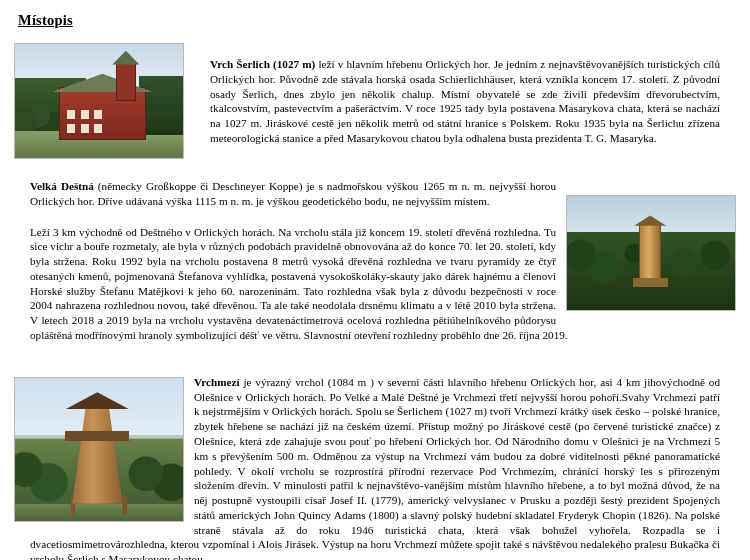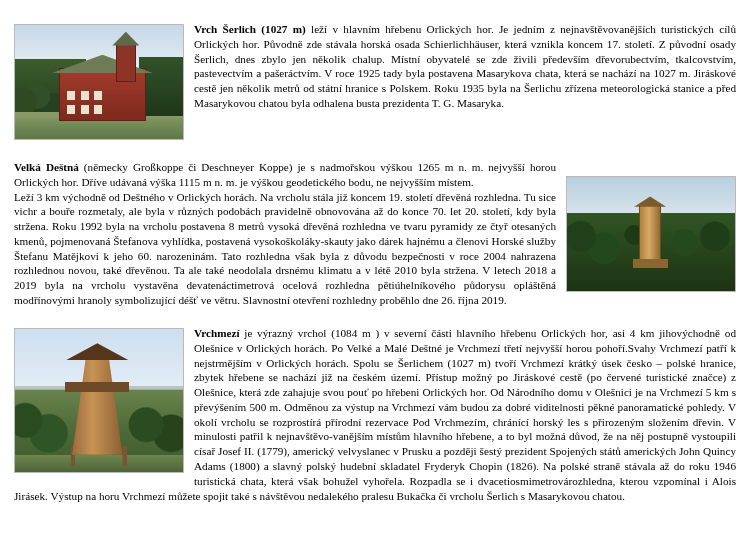--- a/index.html
+++ b/index.html
@@ -31,21 +31,21 @@
   }
 
   
   .section {
     position: relative;
     font-size: 11.2px;
     line-height: 1.32;
     text-align: justify;
   }
   .section p {
-    margin: 0;
+    margin: 16px;
   }
   .lead {
     font-weight: bold;
   }
 
   
   .sec1 {
     margin-top: 12px;
     min-height: 122px;
   }
@@ -205,20 +205,21 @@
   .ph3 .ground3 {
     position: absolute; left: 0; bottom: 0; width: 100%; height: 12%;
     background: linear-gradient(#70854f, #4c6436);
   }
 </style>
 </head>
 <body>
 
 <div class="page">
 
+  <div class="doc-title">Místopis</div>
 
   <div class="section sec1">
     <div class="imgbox">
       <div class="photo ph1">
         <div class="sky-haze"></div>
         <div class="treesL"></div>
         <div class="treesR"></div>
         <div class="grass"></div>
         <div class="bldg"></div>
         <div class="roof"></div>

